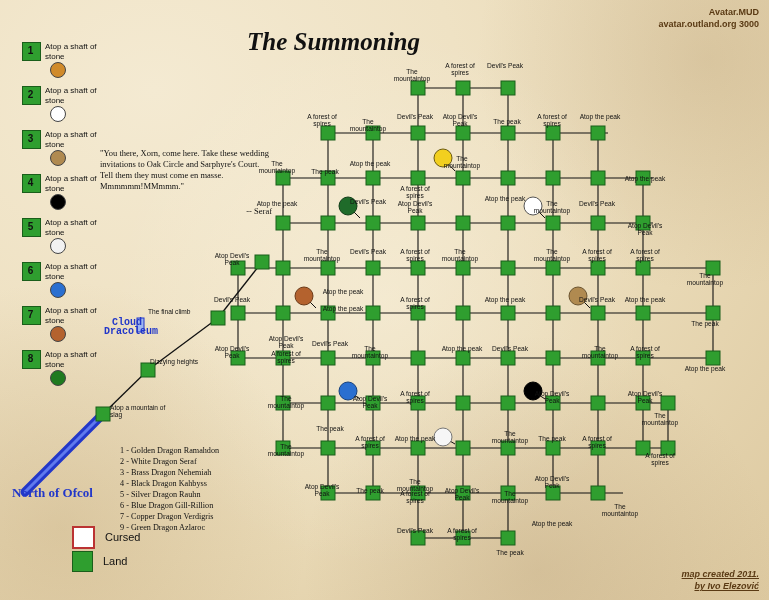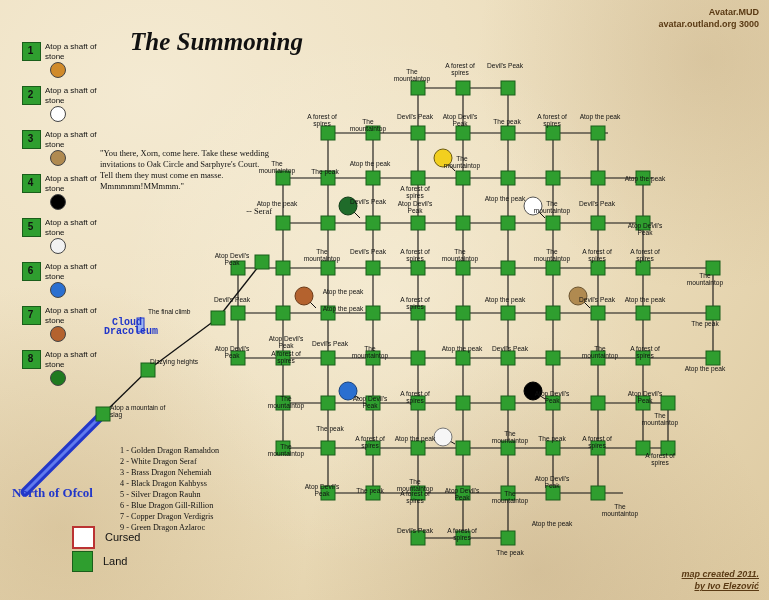--- a/index.html
+++ b/index.html
@@ -21,21 +21,21 @@
       radial-gradient(circle at 70% 95%, rgba(160,130,90,.22) 0%, rgba(160,130,90,0) 30%),
       radial-gradient(circle at 50% 50%, rgba(255,250,235,.35) 0%, rgba(255,250,235,0) 55%);
     pointer-events:none;
   }
   .layer{position:absolute;inset:0;}
   #mapsvg{position:absolute;left:0;top:0;}
 
   .hdr{position:absolute;right:10px;top:6px;text-align:right;font-size:9px;font-weight:bold;color:#5a3a14;line-height:12px;}
   .credit{position:absolute;right:10px;bottom:8px;text-align:right;font-size:9px;font-weight:bold;color:#5a3a14;line-height:12px;font-style:italic;text-decoration:underline;}
 
-  .title{position:absolute;left:130px;top:28px;width:290px;text-align:left;}
+  .title{position:absolute;left:130px;top:28px;width:290px;text-align:right;}
   .title .t1{font-family:"Liberation Serif", serif;font-style:italic;font-weight:bold;font-size:25px;color:#111;line-height:28px;}
   .title .t2{font-family:"Liberation Serif", serif;font-style:italic;font-weight:bold;font-size:17px;color:#111;line-height:22px;}
   .title .t3{font-family:"Liberation Serif", serif;font-style:italic;font-weight:bold;font-size:13px;color:#111;line-height:18px;}
 
   .quote{position:absolute;left:100px;top:148px;width:172px;font-size:8.5px;line-height:11px;color:#111;font-family:"Liberation Serif", serif;}
   .quote .sig{display:block;text-align:right;margin-top:14px;}
 
   
   .legend{position:absolute;left:22px;top:42px;width:80px;}
   .lrow{position:relative;height:44px;}

